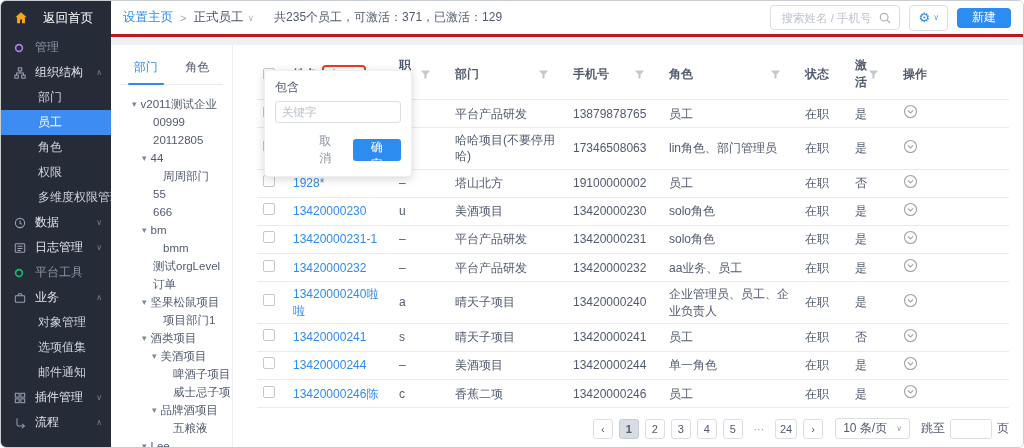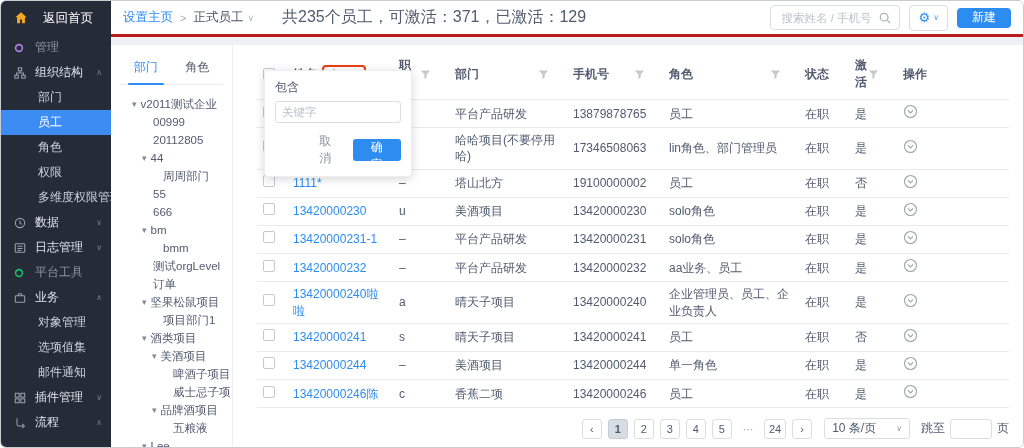--- a/index.html
+++ b/index.html
@@ -17,21 +17,21 @@
   .s-icon{width:14px;display:inline-flex;align-items:center;margin-right:7px;flex:none;}
   .s-chev{margin-left:auto;margin-right:9px;color:#767d90;font-size:8px;}
 
   
   .main{position:absolute;left:110px;top:0;right:0;bottom:0;display:flex;flex-direction:column;}
   .topbar{height:36px;flex:none;display:flex;align-items:center;padding:0 12px;border-bottom:3px solid #b91c1c;background:#fff;}
   .crumb-root{color:#2d8cf0;font-size:12.5px;cursor:pointer;}
   .crumb-sep{color:#a0a6b0;margin:0 7px;font-size:11px;}
   .crumb-cur{color:#495060;font-size:12.5px;}
   .crumb-caret{color:#b0b6c0;font-size:9px;margin-left:4px;}
-  .stats{margin-left:28px;color:#515a6e;font-size:16px;}
+  .stats{margin-left:20px;color:#515a6e;font-size:12px;}
   .top-right{margin-left:auto;display:flex;align-items:center;gap:9px;}
   .search-box{display:flex;align-items:center;width:130px;height:25px;border:1px solid #dcdee2;border-radius:4px;padding:0 8px;gap:5px;background:#fff;}
   .search-box input{border:none;outline:none;width:100%;font-size:11.5px;color:#515a6e;background:transparent;}
   ::placeholder{color:#bcc1ca;}
   .gear-btn{display:flex;align-items:center;gap:3px;height:26px;padding:0 8px;border:1px solid #dcdee2;border-radius:4px;background:#fff;cursor:pointer;}
   .gear-glyph{font-size:13px;color:#2d8cf0;line-height:1;}
   .gear-caret{font-size:8px;color:#5d9df5;}
   .new-btn{height:20px;padding:0 15px;background:#2d8cf0;color:#fff;border:none;border-radius:4px;font-size:12px;cursor:pointer;}
   .strip{height:8px;flex:none;background:#eef0f4;}
   .content{flex:1;display:flex;min-height:0;background:#fff;}
@@ -66,21 +66,21 @@
   .popup input{margin-top:5px;width:100%;height:22px;border:1px solid #dcdee2;border-radius:3px;padding:0 6px;font-size:11.5px;outline:none;}
   .popup-foot{display:flex;justify-content:flex-end;align-items:center;gap:10px;margin-top:9px;}
   .btn-cancel{font-size:12px;color:#8b929e;background:none;border:none;cursor:pointer;margin-left:33px;}
   .btn-ok{font-size:12px;color:#fff;background:#2d8cf0;border:none;border-radius:3px;height:22px;padding:0 13px;cursor:pointer;}
 
   
   .pagination{display:flex;justify-content:flex-end;align-items:center;gap:6px;margin-top:10px;font-size:12px;color:#515a6e;}
   .pg-btn{min-width:20px;height:20px;line-height:18px;text-align:center;border:1px solid #dcdee2;border-radius:3px;background:#fff;font-size:11px;color:#515a6e;padding:0 4px;cursor:pointer;}
   .pg-btn.active{background:#d8dde4;border-color:#c6ccd5;font-weight:bold;}
   .pg-btn.pg-ellipsis{border:none;background:none;color:#98a0ab;}
-  .pg-size{display:flex;align-items:center;gap:20px;border:1px solid #dcdee2;border-radius:3px;height:21px;padding:0 7px;margin-left:6px;cursor:pointer;}
+  .pg-size{display:flex;align-items:center;gap:9px;border:1px solid #dcdee2;border-radius:3px;height:21px;padding:0 7px;margin-left:6px;cursor:pointer;}
   .pg-caret{font-size:8px;color:#98a0ab;}
   .jump{display:flex;align-items:center;gap:5px;margin-left:5px;}
   .jump input{width:42px;height:20px;border:1px solid #dcdee2;border-radius:3px;outline:none;}
 </style>
 </head>
 <body>
 
 <div class="app">
 
   <aside class="sidebar">
@@ -435,21 +435,21 @@
                 <td>是</td>
                 <td><span class="op-ic">
                     <svg width="15" height="15" viewBox="0 0 16 16" fill="none" stroke="#9ea3ad" stroke-width="1.2">
                       <circle cx="8" cy="8" r="6.4"></circle>
                       <path d="M5.2 6.8L8 9.6l2.8-2.8"></path>
                     </svg>
                   </span></td>
               </tr>
               <tr>
                 <td><span class="cb"></span></td>
-                <td><span class="name-link">1111*</span></td>
+                <td><span class="name-link">1928*</span></td>
                 <td>–</td>
                 <td>塔山北方</td>
                 <td>19100000002</td>
                 <td>员工</td>
                 <td>在职</td>
                 <td>否</td>
                 <td><span class="op-ic">
                     <svg width="15" height="15" viewBox="0 0 16 16" fill="none" stroke="#9ea3ad" stroke-width="1.2">
                       <circle cx="8" cy="8" r="6.4"></circle>
                       <path d="M5.2 6.8L8 9.6l2.8-2.8"></path>

